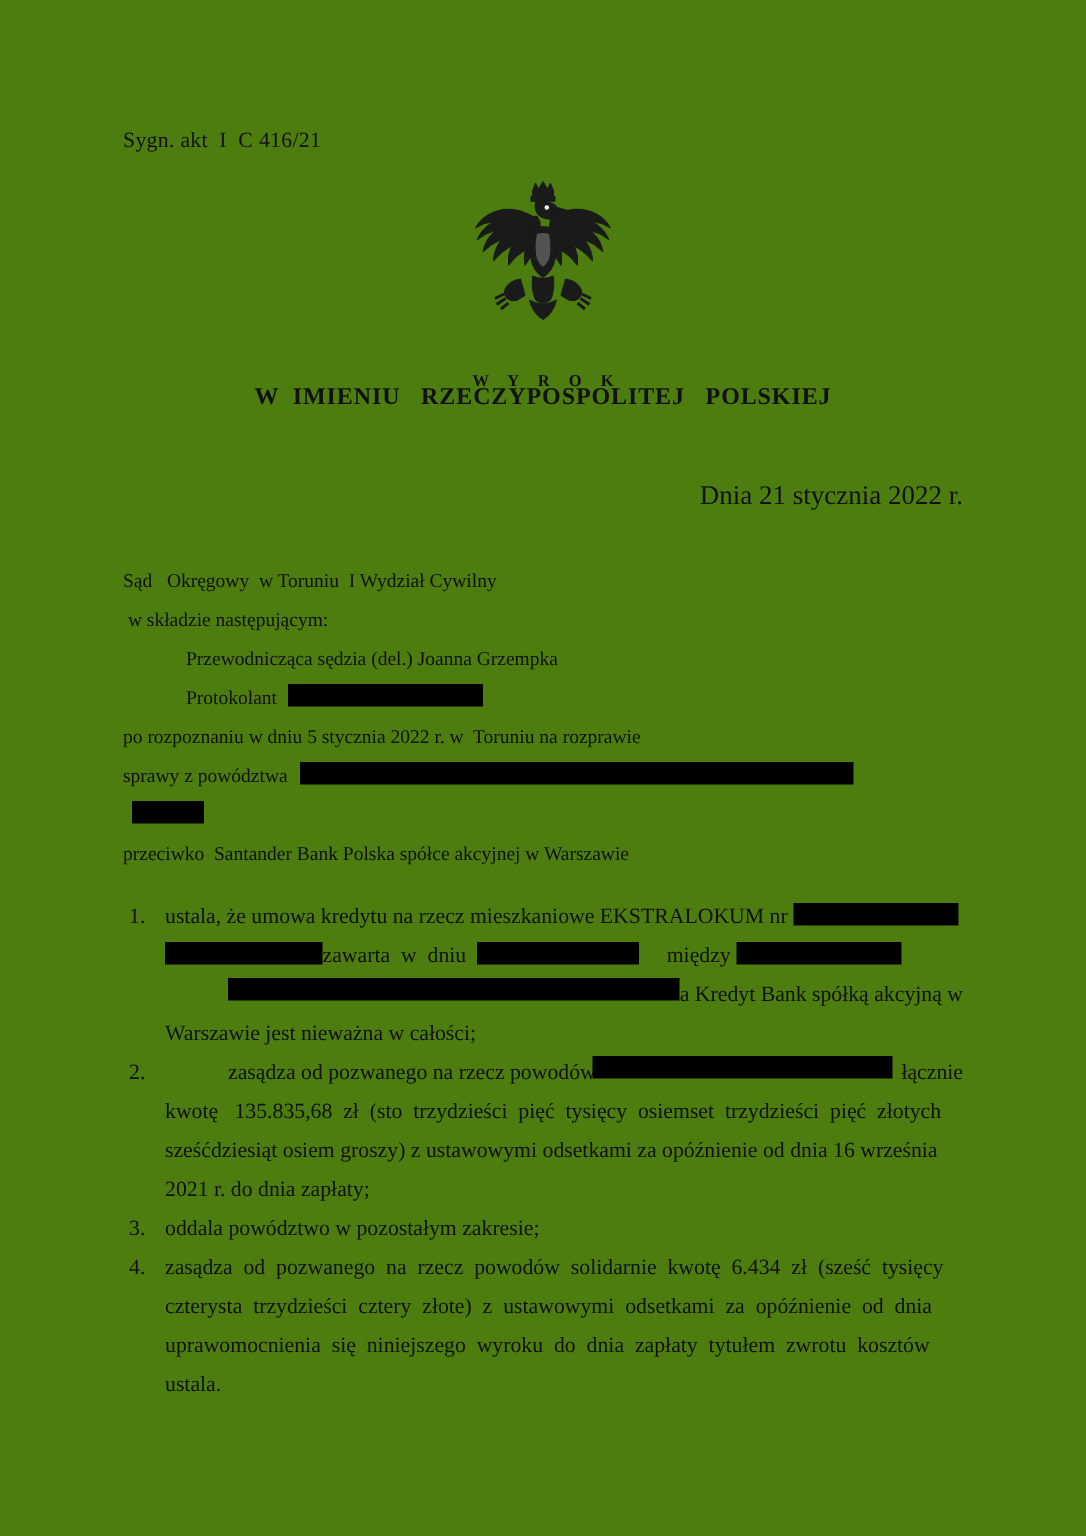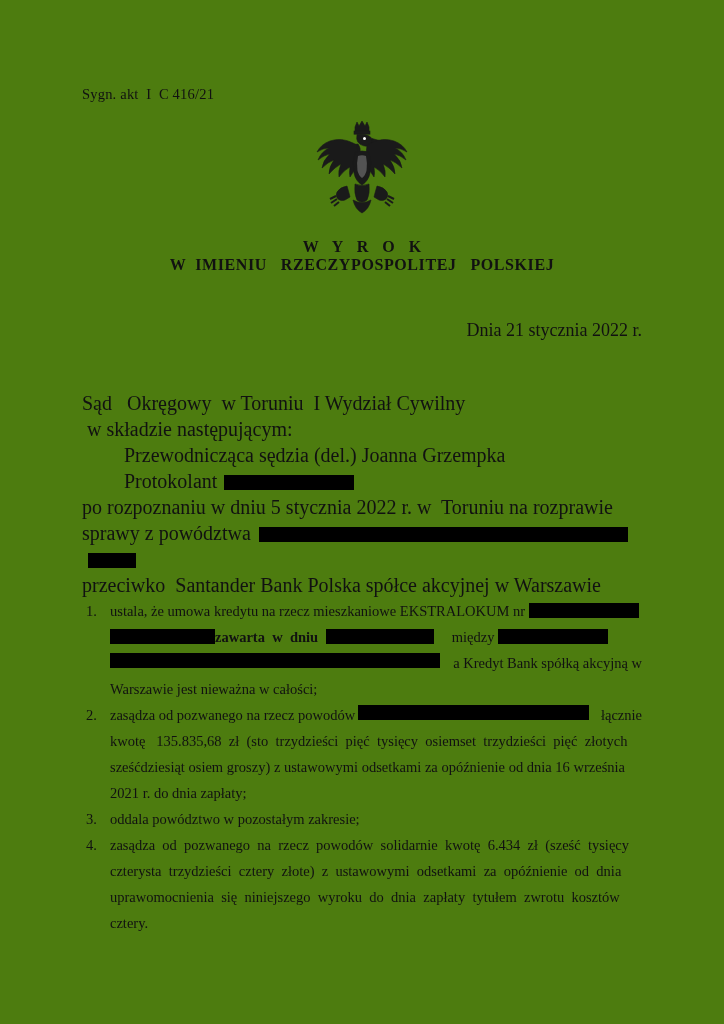--- a/index.html
+++ b/index.html
@@ -45,24 +45,24 @@
   .emblem {
     display: inline-block;
     width: 106px;
     height: 104px;
   }
 
   
   .title-wyrok {
     position: absolute;
     left: 0;
-    top: 238px;
+    top: 248px;
     width: 724px;
     text-align: center;
-    font-size: 16px;
+    font-size: 11px;
     font-weight: bold;
     letter-spacing: 5px;
     text-indent: 5px;
   }
   .title-imieniu {
     position: absolute;
     left: 0;
     top: 256px;
     width: 724px;
     text-align: center;
@@ -78,23 +78,23 @@
     right: 82px;
     top: 320px;
     font-size: 18px;
     white-space: pre;
   }
 
   
   .body {
     position: absolute;
     left: 82px;
-    top: 390px;
+    top: 374px;
     width: 560px;
-    font-size: 20px;
+    font-size: 13px;
     line-height: 26px;
   }
   .line {
     white-space: pre-wrap;
     min-height: 26px;
   }
   .indent-1 { padding-left: 42px; }
 
   
   .redact {
@@ -126,20 +126,21 @@
     width: 20px;
   }
   .just-line {
     display: block;
     white-space: pre-wrap;
   }
   .spread {
     display: flex;
     justify-content: space-between;
     align-items: baseline;
+    margin-left: 42px;
   }
   .spread > span { white-space: pre; }
 </style>
 </head>
 <body>
 
 <div class="page">
 
   <div class="sygn">Sygn. akt  I  C 416/21</div>
 
@@ -204,21 +205,21 @@
 
     <div class="line">przeciwko  Santander Bank Polska spółce akcyjnej w Warszawie</div>
 
   </div>
 
   <div class="rulings">
 
     <div class="ruling">
       <span class="num">1.</span>
       <span class="just-line"><span>ustala, że umowa kredytu na rzecz mieszkaniowe EKSTRALOKUM nr </span><span class="redact" style="width:110px;"></span></span>
-      <span class="just-line"><span class="redact" style="width:105px;"></span><span style="white-space:pre;font-weight:bold;">zawarta  w  dniu </span><span class="redact" style="width:108px; margin-left:4px;"></span><span style="white-space:pre; margin-left:18px;">między </span><span class="redact" style="width:110px;"></span></span>
+      <span class="just-line"><span class="redact" style="width:105px;"></span><span style="white-space:pre;">zawarta  w  dniu </span><span class="redact" style="width:108px; margin-left:4px;"></span><span style="white-space:pre; margin-left:18px;">między </span><span class="redact" style="width:110px;"></span></span>
       <span class="just-line spread"><span class="redact" style="width:330px;"></span><span>a Kredyt Bank spółką akcyjną w</span></span>
       <span class="just-line">Warszawie jest nieważna w całości;</span>
     </div>
 
     <div class="ruling">
       <span class="num">2.</span>
       <span class="just-line spread"><span>zasądza od pozwanego na rzecz powodów </span><span class="redact" style="width:231px; margin-left:-6px; margin-right:6px;"></span><span>łącznie</span></span>
       <span class="just-line">kwotę   135.835,68  zł  (sto  trzydzieści  pięć  tysięcy  osiemset  trzydzieści  pięć  złotych</span>
       <span class="just-line">sześćdziesiąt osiem groszy) z ustawowymi odsetkami za opóźnienie od dnia 16 września</span>
       <span class="just-line">2021 r. do dnia zapłaty;</span>
@@ -227,17 +228,17 @@
     <div class="ruling">
       <span class="num">3.</span>
       <span class="just-line">oddala powództwo w pozostałym zakresie;</span>
     </div>
 
     <div class="ruling">
       <span class="num">4.</span>
       <span class="just-line">zasądza  od  pozwanego  na  rzecz  powodów  solidarnie  kwotę  6.434  zł  (sześć  tysięcy</span>
       <span class="just-line">czterysta  trzydzieści  cztery  złote)  z  ustawowymi  odsetkami  za  opóźnienie  od  dnia</span>
       <span class="just-line">uprawomocnienia  się  niniejszego  wyroku  do  dnia  zapłaty  tytułem  zwrotu  kosztów</span>
-      <span class="just-line">cztery.</span>
+      <span class="just-line">ustala.</span>
     </div>
 
   </div>
 </div>
 
 </body></html>

